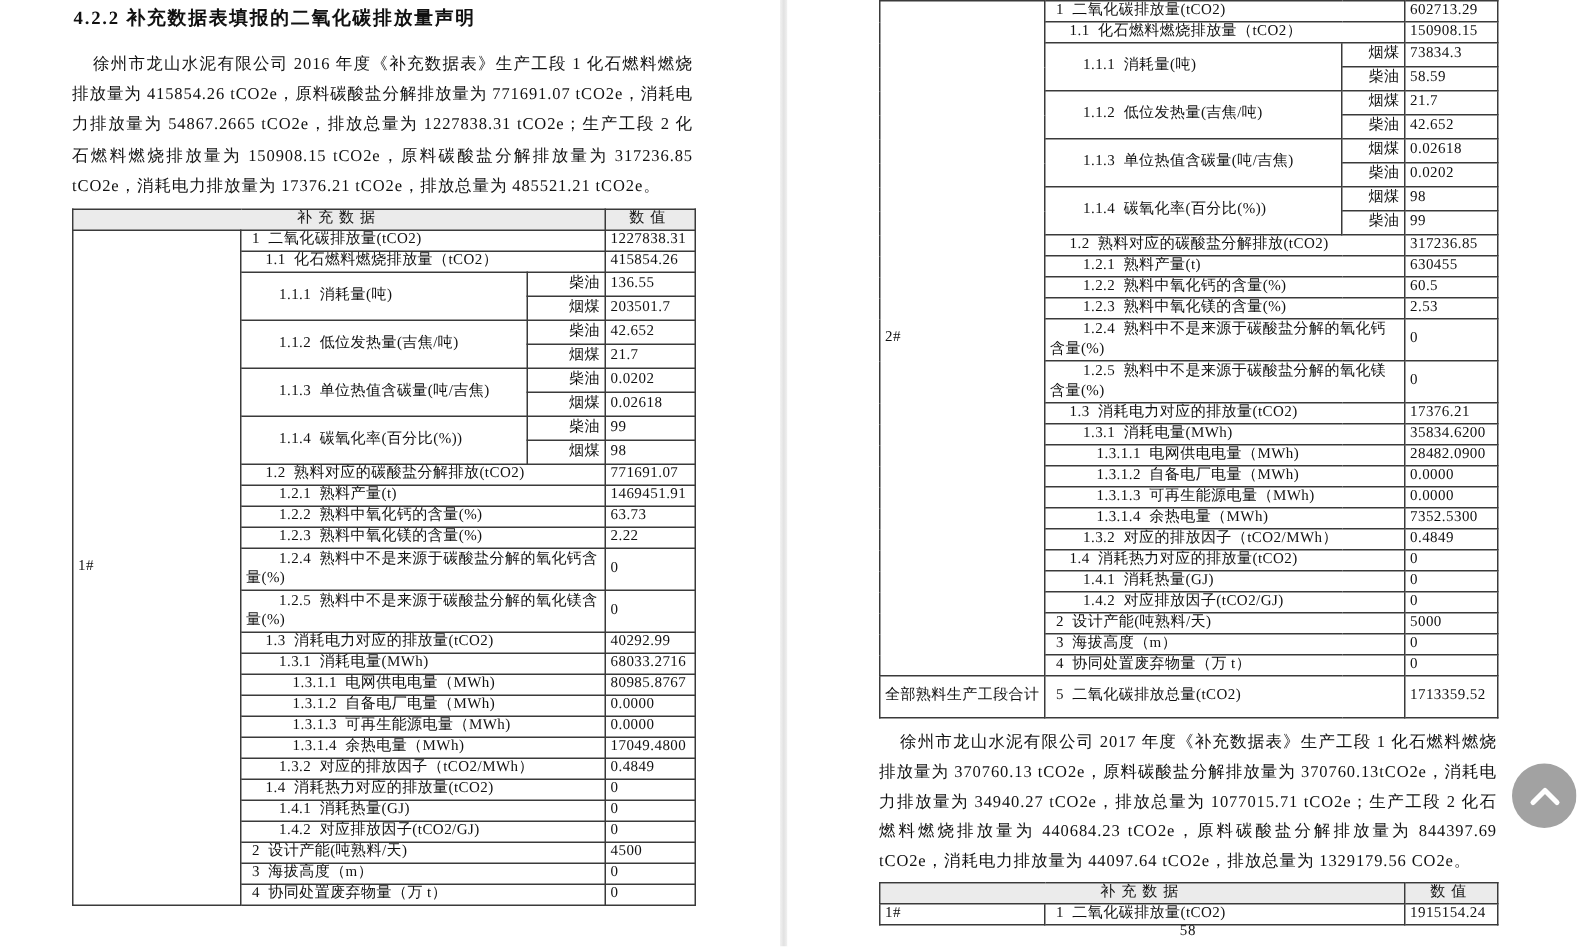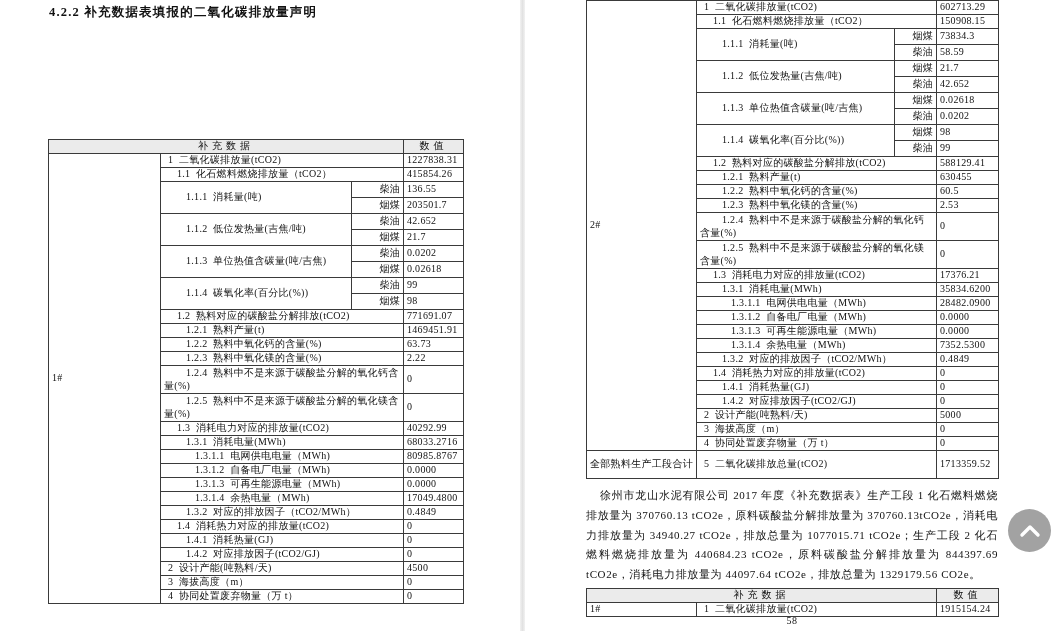--- a/index.html
+++ b/index.html
@@ -50,20 +50,21 @@
     display:flex; align-items:center; justify-content:center; }
   .scroll-top-btn svg { display:block; }
 </style>
 </head>
 <body>
 
 <div class="stage">
 
   <div class="page page-left">
     <div class="section-title">4.2.2 补充数据表填报的二氧化碳排放量声明</div>
+    <div class="body-par par-left">徐州市龙山水泥有限公司 2016 年度《补充数据表》生产工段 1 化石燃料燃烧排放量为 415854.26 tCO2e，原料碳酸盐分解排放量为 771691.07  tCO2e，消耗电力排放量为 54867.2665 tCO2e，排放总量为 1227838.31  tCO2e；生产工段 2 化石燃料燃烧排放量为 150908.15  tCO2e，原料碳酸盐分解排放量为 317236.85  tCO2e，消耗电力排放量为 17376.21 tCO2e，排放总量为 485521.21 tCO2e。</div>
 
     <table class="datatable tbl-left">
       <colgroup>
           <col style="width:112px">
           <col style="width:191px">
           <col style="width:52px">
           <col style="width:60px">
         </colgroup>
       <tbody>
           <tr class="r-single">
@@ -248,21 +249,21 @@
             <td class="label-cell" rowspan="2" style="text-indent: 22px;">1.1.4  碳氧化率(百分比(%))</td>
             <td class="fuel-cell">烟煤</td>
             <td class="value-cell">98</td>
           </tr>
           <tr class="r-fuel">
             <td class="fuel-cell">柴油</td>
             <td class="value-cell">99</td>
           </tr>
           <tr class="r-single">
             <td class="label-cell" colspan="2" style="text-indent: 13px;">1.2  熟料对应的碳酸盐分解排放(tCO2)</td>
-            <td class="value-cell">588129.41</td>
+            <td class="value-cell">317236.85</td>
           </tr>
           <tr class="r-single">
             <td class="label-cell" colspan="2" style="text-indent: 22px;">1.2.1  熟料产量(t)</td>
             <td class="value-cell">630455</td>
           </tr>
           <tr class="r-single">
             <td class="label-cell" colspan="2" style="text-indent: 22px;">1.2.2  熟料中氧化钙的含量(%)</td>
             <td class="value-cell">60.5</td>
           </tr>
           <tr class="r-single">

